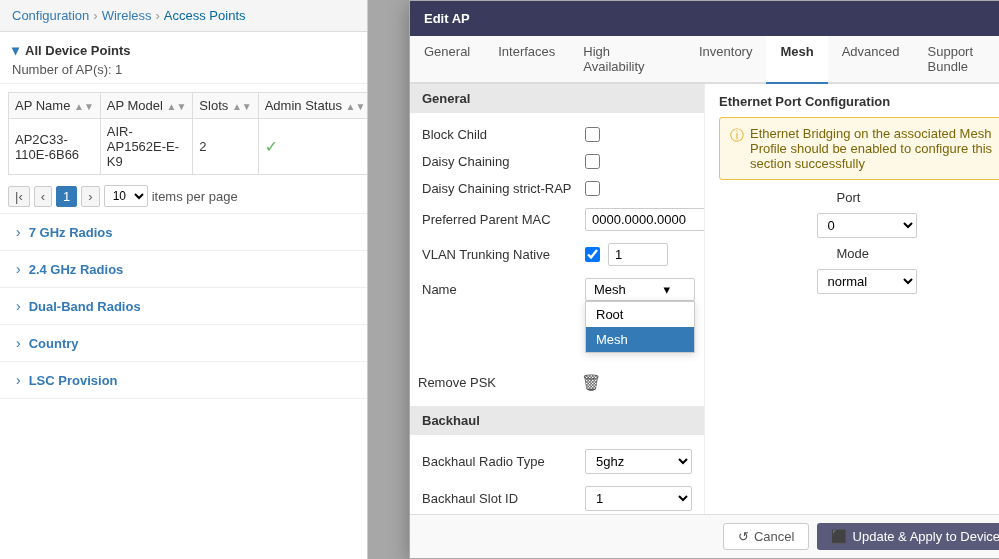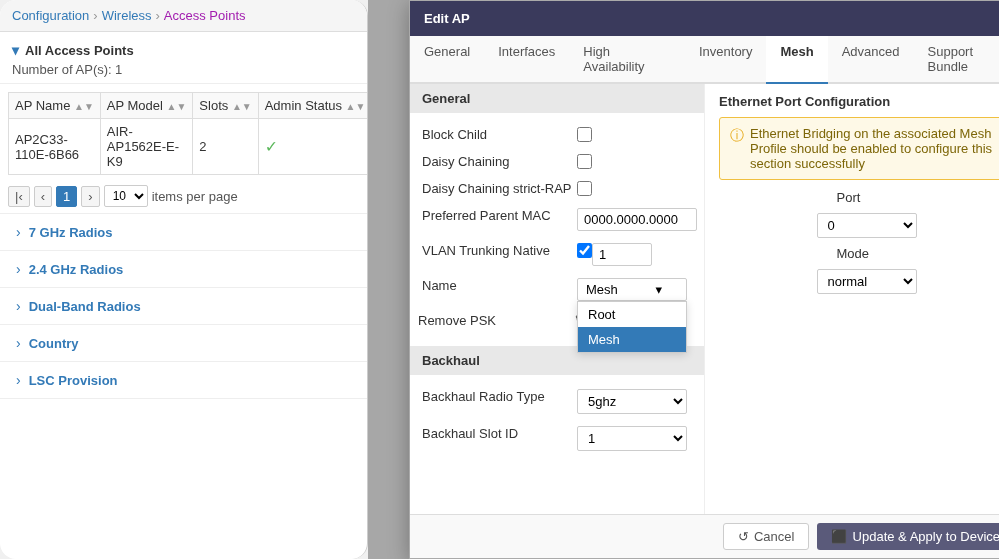--- a/index.html
+++ b/index.html
@@ -7,33 +7,32 @@
 
     
     .left-panel {
       width: 368px;
       background: #fff;
       border-right: 1px solid #ccc;
       display: flex;
       flex-direction: column;
       height: 559px;
       overflow: hidden;
-      border-radius: 16px;
     }
     .breadcrumb {
       background: #f5f5f5;
       padding: 8px 12px;
       border-bottom: 1px solid #ddd;
       display: flex;
       align-items: center;
       gap: 4px;
       color: #337ab7;
       font-size: 12px;
     }
-    .breadcrumb span { color: #a21caf; }
+    .breadcrumb span { color: #0369a1; }
     .breadcrumb a { color: #337ab7; text-decoration: none; }
     .breadcrumb .sep { color: #999; }
 
     .panel-header {
       padding: 10px 12px 6px;
       border-bottom: 1px solid #eee;
     }
     .panel-header-title {
       display: flex; align-items: center; gap: 6px;
       font-size: 15px; font-weight: bold; color: #333; margin-bottom: 4px;
@@ -125,21 +124,21 @@
     .modal-right {
       flex: 1; padding: 10px 14px; overflow-y: auto;
     }
 
     .section-header {
       background: #e8e8e8; padding: 7px 12px; font-weight: bold;
       color: #333; font-size: 13px; margin-bottom: 8px;
     }
 
     .form-row {
-      display: flex; padding: 6px 12px; 
+      display: flex; align-items: center; padding: 6px 12px; gap: 8px;
       position: relative;
     }
     .form-label {
       width: 155px; color: #333; font-size: 13px; flex-shrink: 0;
     }
     .form-control {
       border: 1px solid #ccc; padding: 3px 6px; font-size: 13px; border-radius: 2px;
     }
     .form-control-wide { width: 110px; }
     input[type="text"] { border: 1px solid #ccc; padding: 3px 6px; font-size: 13px; border-radius: 2px; }
@@ -205,21 +204,21 @@
     <a>Configuration</a>
     <span class="sep">›</span>
     <a>Wireless</a>
     <span class="sep">›</span>
     <span>Access Points</span>
   </div>
 
   <div class="panel-header">
     <div class="panel-header-title">
       <span class="chevron">▾</span>
-      <span>All Access Points</span>
+      <span>All Device Points</span>
     </div>
     <div class="ap-count">
       <span>Number of AP(s):</span> <span>1</span>
     </div>
   </div>
 
   <div class="table-container">
     <table>
       <thead>
         <tr>
@@ -335,21 +334,21 @@
               <span>Mesh</span>
               <span>▾</span>
             </div>
             <div class="dropdown-list">
               <div class="dropdown-option">Root</div>
               <div class="dropdown-option selected">Mesh</div>
             </div>
           </div>
         </div>
 
-        <div class="form-row" style=" padding-left: 8px;">
+        <div class="form-row" style="margin-top: 60px; padding-left: 8px;">
           <span class="form-label">Remove PSK</span>
           <span class="trash-icon">🗑</span>
         </div>
 
         <div class="section-header" style="margin-top:8px">Backhaul</div>
 
         <div class="form-row">
           <span class="form-label">Backhaul Radio Type</span>
           <select class="form-control form-control-wide">
             <option value="5ghz">5ghz</option>

